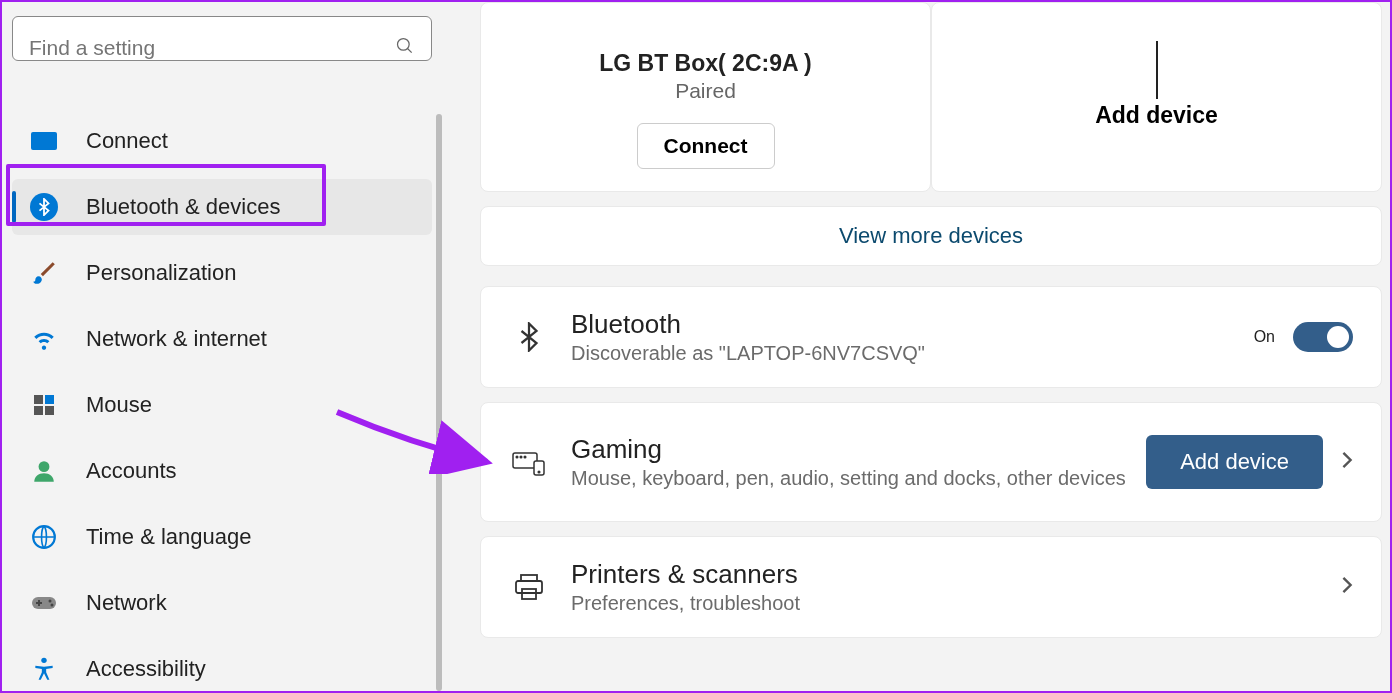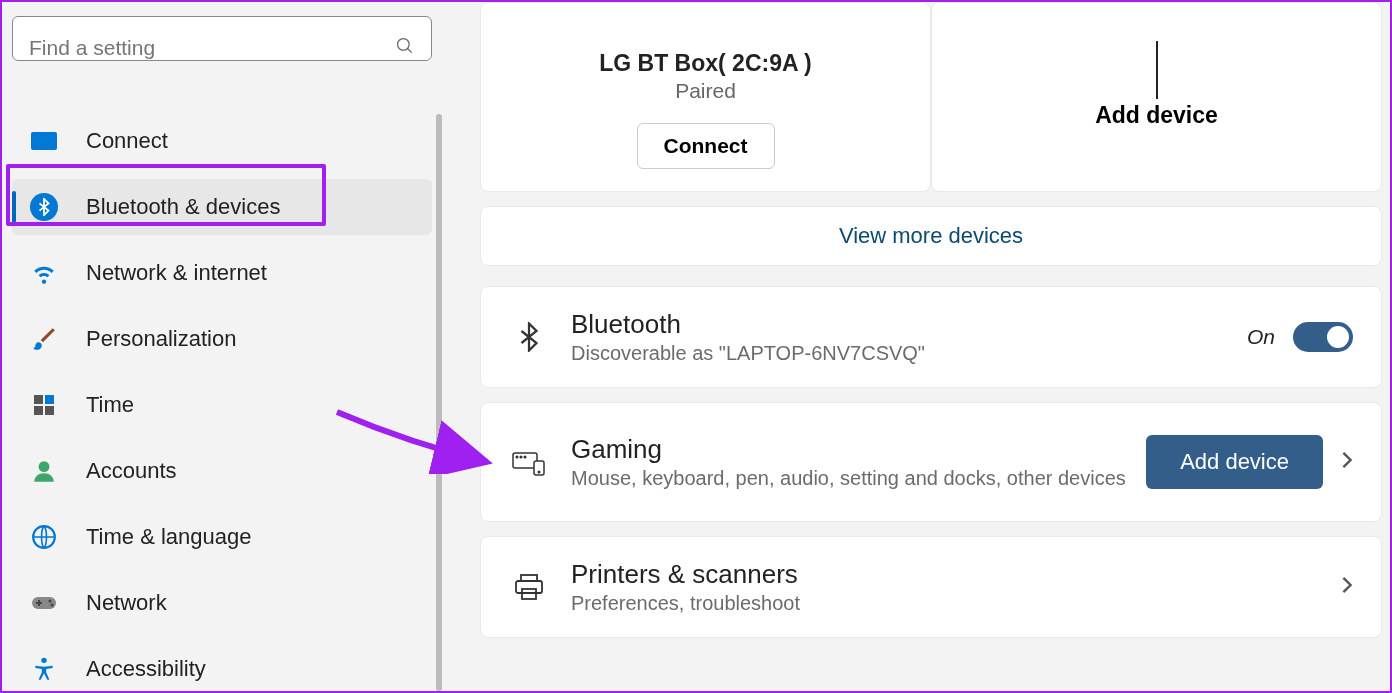--- a/index.html
+++ b/index.html
@@ -26,21 +26,21 @@
 .link-row { background: #fff; border: 1px solid #e9e9e9; border-radius: 8px; text-align: center; padding: 16px; font-size: 22px; margin-bottom: 20px; cursor:pointer;}
 .link-row a { color: #0c4a6e; text-decoration: none; }
 .panel { background: #fff; border: 1px solid #e9e9e9; border-radius: 8px; display: flex; align-items: center; padding: 22px 28px; margin-bottom: 14px; position: relative; min-height: 78px; cursor: pointer;}
 .panel .p-icon { width: 40px; display: flex; align-items: center; justify-content: center; color: #555; margin-right: 22px; }
 .panel .p-text { flex: 1; min-width: 0; }
 .panel .p-title { font-size: 26px; color: #222; }
 .panel .p-sub { font-size: 20px; color: #6b6b6b; margin-top: 2px; }
 .panel .right { display: flex; align-items: center; gap: 18px; }
 .toggle { width: 60px; height: 30px; background: #335e8a; border-radius: 16px; position: relative; cursor: pointer;}
 .toggle::after { content: ""; position: absolute; right: 4px; top: 4px; width: 22px; height: 22px; background: #fff; border-radius: 50%; }
-.on-label { font-size: 21px; color: #222; font-style: italic; }
+.on-label { font-size: 16px; color: #222; }
 .add-btn { background: #335e8a; color: #fff; border: none; border-radius: 6px; padding: 14px 34px; font-size: 22px; cursor: pointer; }
 .chev { color: #555; font-size: 20px; }
 .arrow-annotation { position: absolute; pointer-events: none; }
 
 .ic-system { width: 26px; height: 18px; background: #0078d4; border-radius: 2px; }
 .ic-bt { width: 28px; height: 28px; background: #0078d4; border-radius: 50%; display:flex;align-items:center;justify-content:center; color:#fff; font-size:16px;}
 </style>
 </head>
 <body>
 
@@ -68,44 +68,44 @@
             <svg width="14" height="18" viewBox="0 0 12 20" fill="none" stroke="#fff" stroke-width="2">
               <path d="M1 6 L11 14 L6 19 L6 1 L11 6 L1 14"></path>
             </svg>
           </span>
         </span>
       <span>Bluetooth &amp; devices</span>
     </li>
     <li class="nav-item">
       <span class="nav-icon">
         <svg width="26" height="26" viewBox="0 0 24 24">
-            <path fill="#0078d4" d="M12 18c1.1 0 2 .9 2 2s-.9 2-2 2-2-.9-2-2 .9-2 2-2zm-5-4c2.7-2.7 7.3-2.7 10 0l-2 2c-1.6-1.6-4.4-1.6-6 0zm-4-4c5-5 13-5 18 0l-2 2c-3.9-3.9-10.1-3.9-14 0z"></path>
-          </svg>
-      </span>
-      <span>Network &amp; internet</span>
-    </li>
-    <li class="nav-item">
-      <span class="nav-icon">
-        <svg width="26" height="26" viewBox="0 0 24 24">
             <path fill="#8b4a2b" d="M20 2L9 13l2 2L22 4z"></path>
             <path fill="#0078d4" d="M7 15c-2 0-3 2-3 3 0 1 0 2-2 2 1 2 3 2 4 2 2 0 4-2 4-4 0-1-1-3-3-3z"></path>
           </svg>
       </span>
       <span>Personalization</span>
+    </li>
+    <li class="nav-item">
+      <span class="nav-icon">
+        <svg width="26" height="26" viewBox="0 0 24 24">
+            <path fill="#0078d4" d="M12 18c1.1 0 2 .9 2 2s-.9 2-2 2-2-.9-2-2 .9-2 2-2zm-5-4c2.7-2.7 7.3-2.7 10 0l-2 2c-1.6-1.6-4.4-1.6-6 0zm-4-4c5-5 13-5 18 0l-2 2c-3.9-3.9-10.1-3.9-14 0z"></path>
+          </svg>
+      </span>
+      <span>Network &amp; internet</span>
     </li>
     <li class="nav-item">
       <span class="nav-icon">
         <svg width="24" height="24" viewBox="0 0 24 24">
             <rect x="2" y="2" width="9" height="9" fill="#555"></rect>
             <rect x="13" y="2" width="9" height="9" fill="#0078d4"></rect>
             <rect x="2" y="13" width="9" height="9" fill="#555"></rect>
             <rect x="13" y="13" width="9" height="9" fill="#555"></rect>
           </svg>
       </span>
-      <span>Time</span>
+      <span>Mouse</span>
     </li>
     <li class="nav-item">
       <span class="nav-icon">
         <svg width="26" height="26" viewBox="0 0 24 24">
             <circle cx="12" cy="8" r="5" fill="#3ea66a"></circle>
             <path d="M3 22c0-5 4-8 9-8s9 3 9 8z" fill="#3ea66a"></path>
           </svg>
       </span>
       <span>Accounts</span>
     </li>

